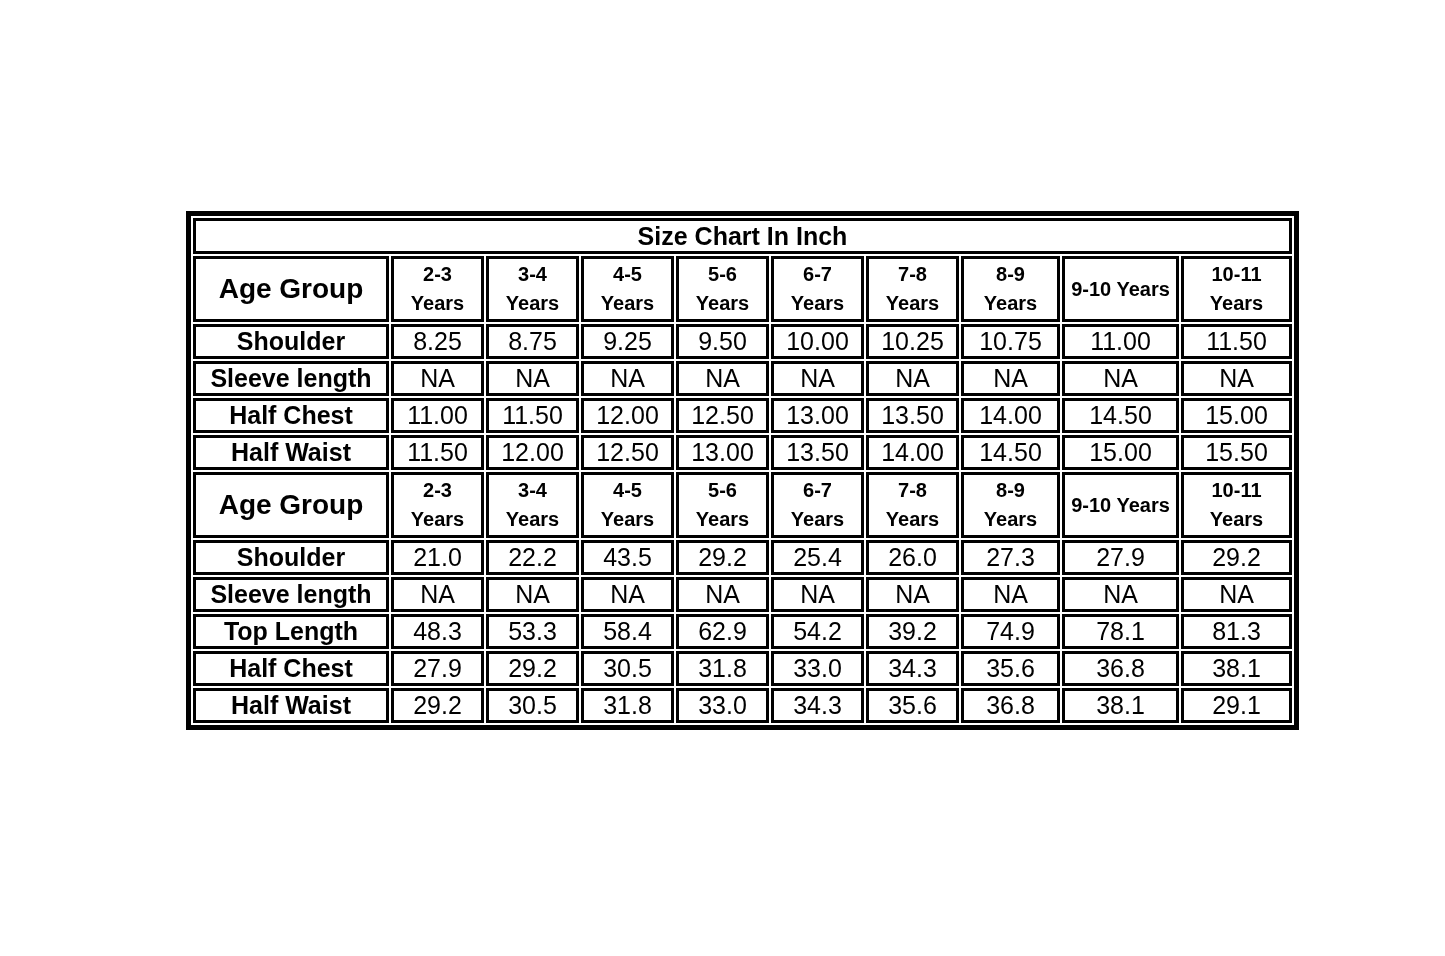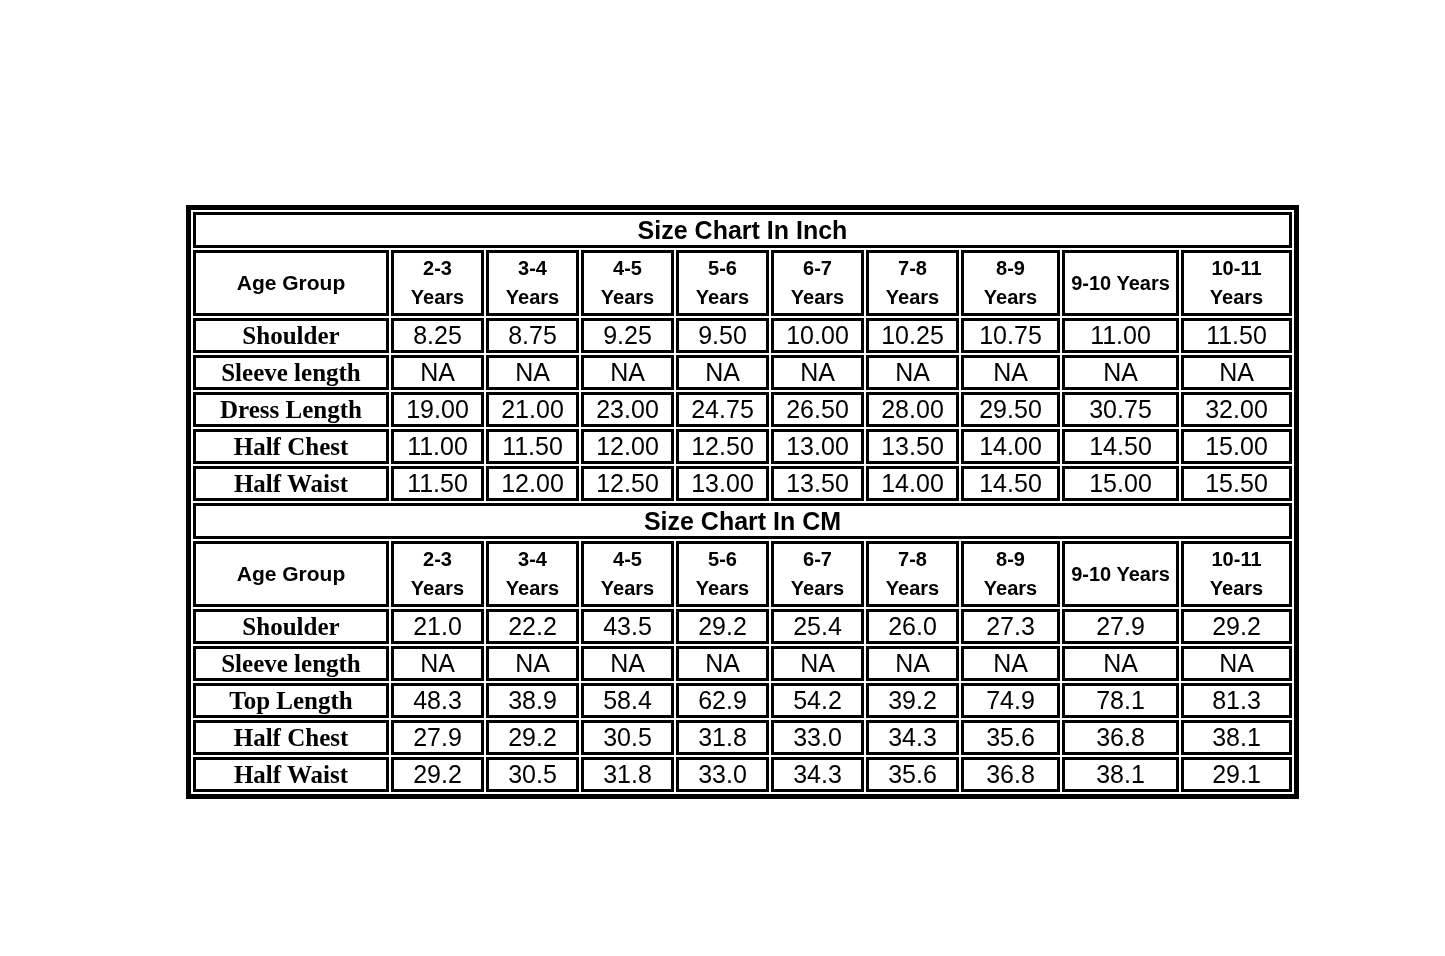--- a/index.html
+++ b/index.html
@@ -6,21 +6,21 @@
     margin: 0;
     padding: 0;
     background: #ffffff;
     width: 1445px;
     height: 956px;
     font-family: "Liberation Sans", "DejaVu Sans", sans-serif;
   }
   .chart-wrap {
     position: absolute;
     left: 186px;
-    top: 205px;
+    top: 211px;
   }
   table.size-chart {
     border-collapse: separate;
     border-spacing: 2px;
     border: 5px solid #000000;
     table-layout: fixed;
     background: #ffffff;
   }
   table.size-chart td {
     border: 3px solid #000000;
@@ -30,36 +30,35 @@
     vertical-align: middle;
     padding: 0;
     overflow: hidden;
   }
   td.title {
     font-size: 25px;
     font-weight: 700;
     height: 30px;
   }
   td.hlbl {
-    font-size: 21px;
+    font-size: 28px;
     font-weight: 700;
     height: 60px;
   }
   td.yr {
     font-size: 20px;
     font-weight: 700;
     height: 60px;
     line-height: 1.45;
     padding: 2px 0;
   }
   td.lbl {
     font-size: 25px;
     font-weight: 700;
     height: 29px;
-    font-family: Liberation Serif, serif;
   }
   td.val {
     font-size: 25px;
     font-weight: 400;
     height: 29px;
   }
 </style>
 </head>
 <body>
 
@@ -139,32 +138,20 @@
     <td class="val">NA</td>
     <td class="val">NA</td>
     <td class="val">NA</td>
     <td class="val">NA</td>
     <td class="val">NA</td>
     <td class="val">NA</td>
     <td class="val">NA</td>
     <td class="val">NA</td>
   </tr>
   <tr>
-    <td class="lbl">Dress Length</td>
-    <td class="val">19.00</td>
-    <td class="val">21.00</td>
-    <td class="val">23.00</td>
-    <td class="val">24.75</td>
-    <td class="val">26.50</td>
-    <td class="val">28.00</td>
-    <td class="val">29.50</td>
-    <td class="val">30.75</td>
-    <td class="val">32.00</td>
-  </tr>
-  <tr>
     <td class="lbl">Half Chest</td>
     <td class="val">11.00</td>
     <td class="val">11.50</td>
     <td class="val">12.00</td>
     <td class="val">12.50</td>
     <td class="val">13.00</td>
     <td class="val">13.50</td>
     <td class="val">14.00</td>
     <td class="val">14.50</td>
     <td class="val">15.00</td>
@@ -176,23 +163,20 @@
     <td class="val">12.50</td>
     <td class="val">13.00</td>
     <td class="val">13.50</td>
     <td class="val">14.00</td>
     <td class="val">14.50</td>
     <td class="val">15.00</td>
     <td class="val">15.50</td>
   </tr>
 
   <tr>
-    <td class="title" colspan="10">Size Chart In CM</td>
-  </tr>
-  <tr>
     <td class="hlbl">Age Group</td>
     <td class="yr">
             <div>2-3</div>
             <div>Years</div>
           </td>
     <td class="yr">
             <div>3-4</div>
             <div>Years</div>
           </td>
     <td class="yr">
@@ -244,21 +228,21 @@
     <td class="val">NA</td>
     <td class="val">NA</td>
     <td class="val">NA</td>
     <td class="val">NA</td>
     <td class="val">NA</td>
     <td class="val">NA</td>
   </tr>
   <tr>
     <td class="lbl">Top Length</td>
     <td class="val">48.3</td>
-    <td class="val">38.9</td>
+    <td class="val">53.3</td>
     <td class="val">58.4</td>
     <td class="val">62.9</td>
     <td class="val">54.2</td>
     <td class="val">39.2</td>
     <td class="val">74.9</td>
     <td class="val">78.1</td>
     <td class="val">81.3</td>
   </tr>
   <tr>
     <td class="lbl">Half Chest</td>

